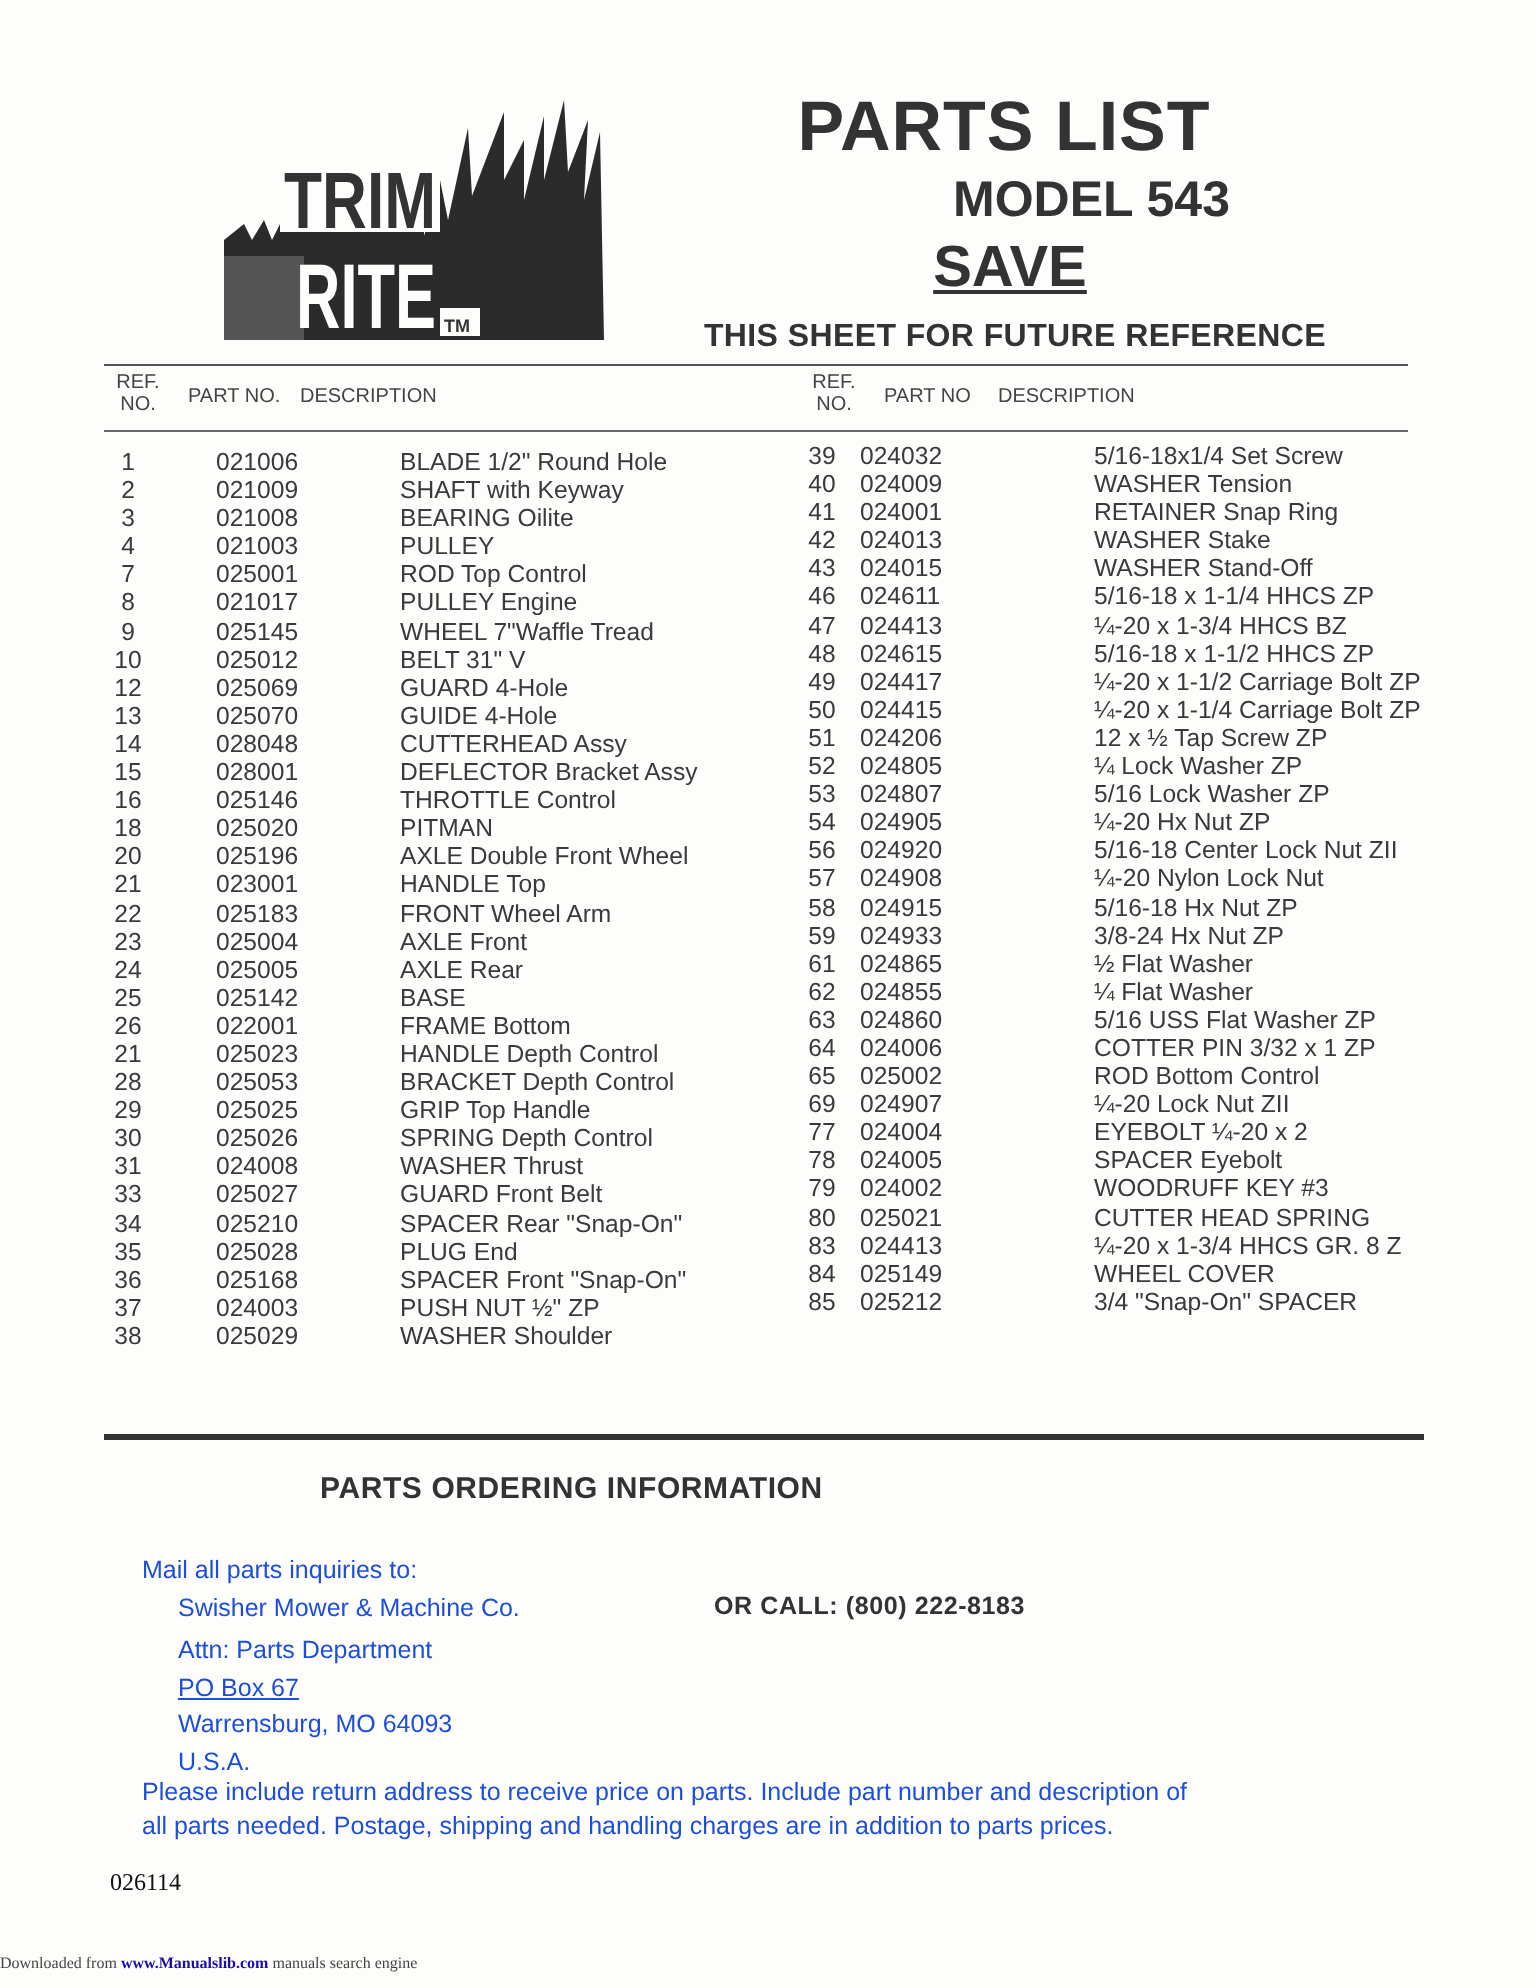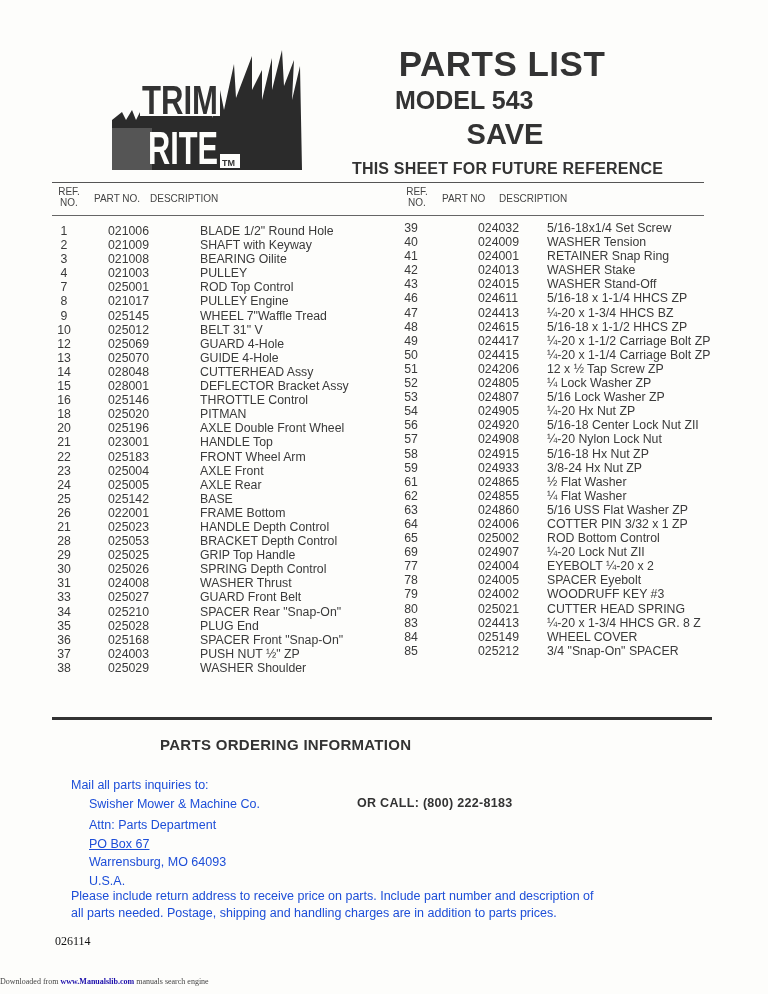--- a/index.html
+++ b/index.html
@@ -2,36 +2,36 @@
 <html><head>
 <meta charset="utf-8">
 <style>
   html, body { margin:0; padding:0; }
   body { width:768px; height:994px; background:#fdfdfb; position:relative; overflow:hidden; color:#2a2a2a; font-family:"Liberation Sans", sans-serif; }
   .abs { position:absolute; }
   
   .logo { left:112px; top:50px; width:220px; height:120px; }
   
   .title1 { left:382px; top:44px; width:240px; text-align:center; font-weight:bold; font-size:35px; letter-spacing:0.5px; color:#333; }
-  .title2 { left:395px; top:86px; width:220px; text-align:left; font-weight:bold; font-size:25px; color:#333; }
-  .title3 { left:445px; top:118px; width:120px; text-align:center; font-weight:bold; font-size:29px; color:#333; }
+  .title2 { left:395px; top:86px; width:220px; text-align:right; font-weight:bold; font-size:25px; color:#333; }
+  .title3 { left:445px; top:118px; width:120px; text-align:center; font-weight:bold; font-size:29px; color:#333;text-decoration:underline; }
   .title4 { left:340px; top:160px; width:335px; text-align:center; font-weight:bold; font-size:16px; color:#333; letter-spacing:0.2px; }
   .rule-top { left:52px; top:182px; width:652px; height:1px; background:#555; }
   .rule-hdr { left:52px; top:215px; width:652px; height:1px; background:#666; }
   .hdr { font-size:10px; color:#444; line-height:11px; }
   .hdr-ref { font-size:10px; color:#444; line-height:11px; text-align:center; width:28px; }
   
   .rows { font-size:12.3px; line-height:14.1px; color:#3a3a3a; }
   .row { position:relative; height:14.1px; white-space:nowrap; }
   .row span { position:absolute; top:0; }
   .l .c-ref { left:0; width:22px; text-align:center; }
   .l .c-pn { left:55px; }
   .l .c-desc { left:147px; }
   .r .c-ref { left:0; width:22px; text-align:center; }
-  .r .c-pn { left:30px;margin-left:48px; }
+  .r .c-pn { left:30px; }
   .r .c-desc { left:147px; }
   .rule-bottom { left:52px; top:717px; width:660px; height:3px; background:#333; }
   .order-title { left:160px; top:736px; font-weight:bold; font-size:15px; color:#333; letter-spacing:0.3px; }
   .ord { font-family:"Liberation Sans", sans-serif; font-size:12.5px; color:#1d4ed8; line-height:16px; }
   .call { left:357px; top:796px; font-weight:bold; font-size:12.5px; color:#333; letter-spacing:0.3px; }
   .docnum { left:55px; top:934px; font-family:"Liberation Serif", serif; font-size:12px; color:#111; }
   .footer { left:0; top:977px; font-family:"Liberation Serif", serif; font-size:8px; color:#444; }
   .footer a { color:#1a0dab; font-weight:bold; }
 </style>
 </head>

